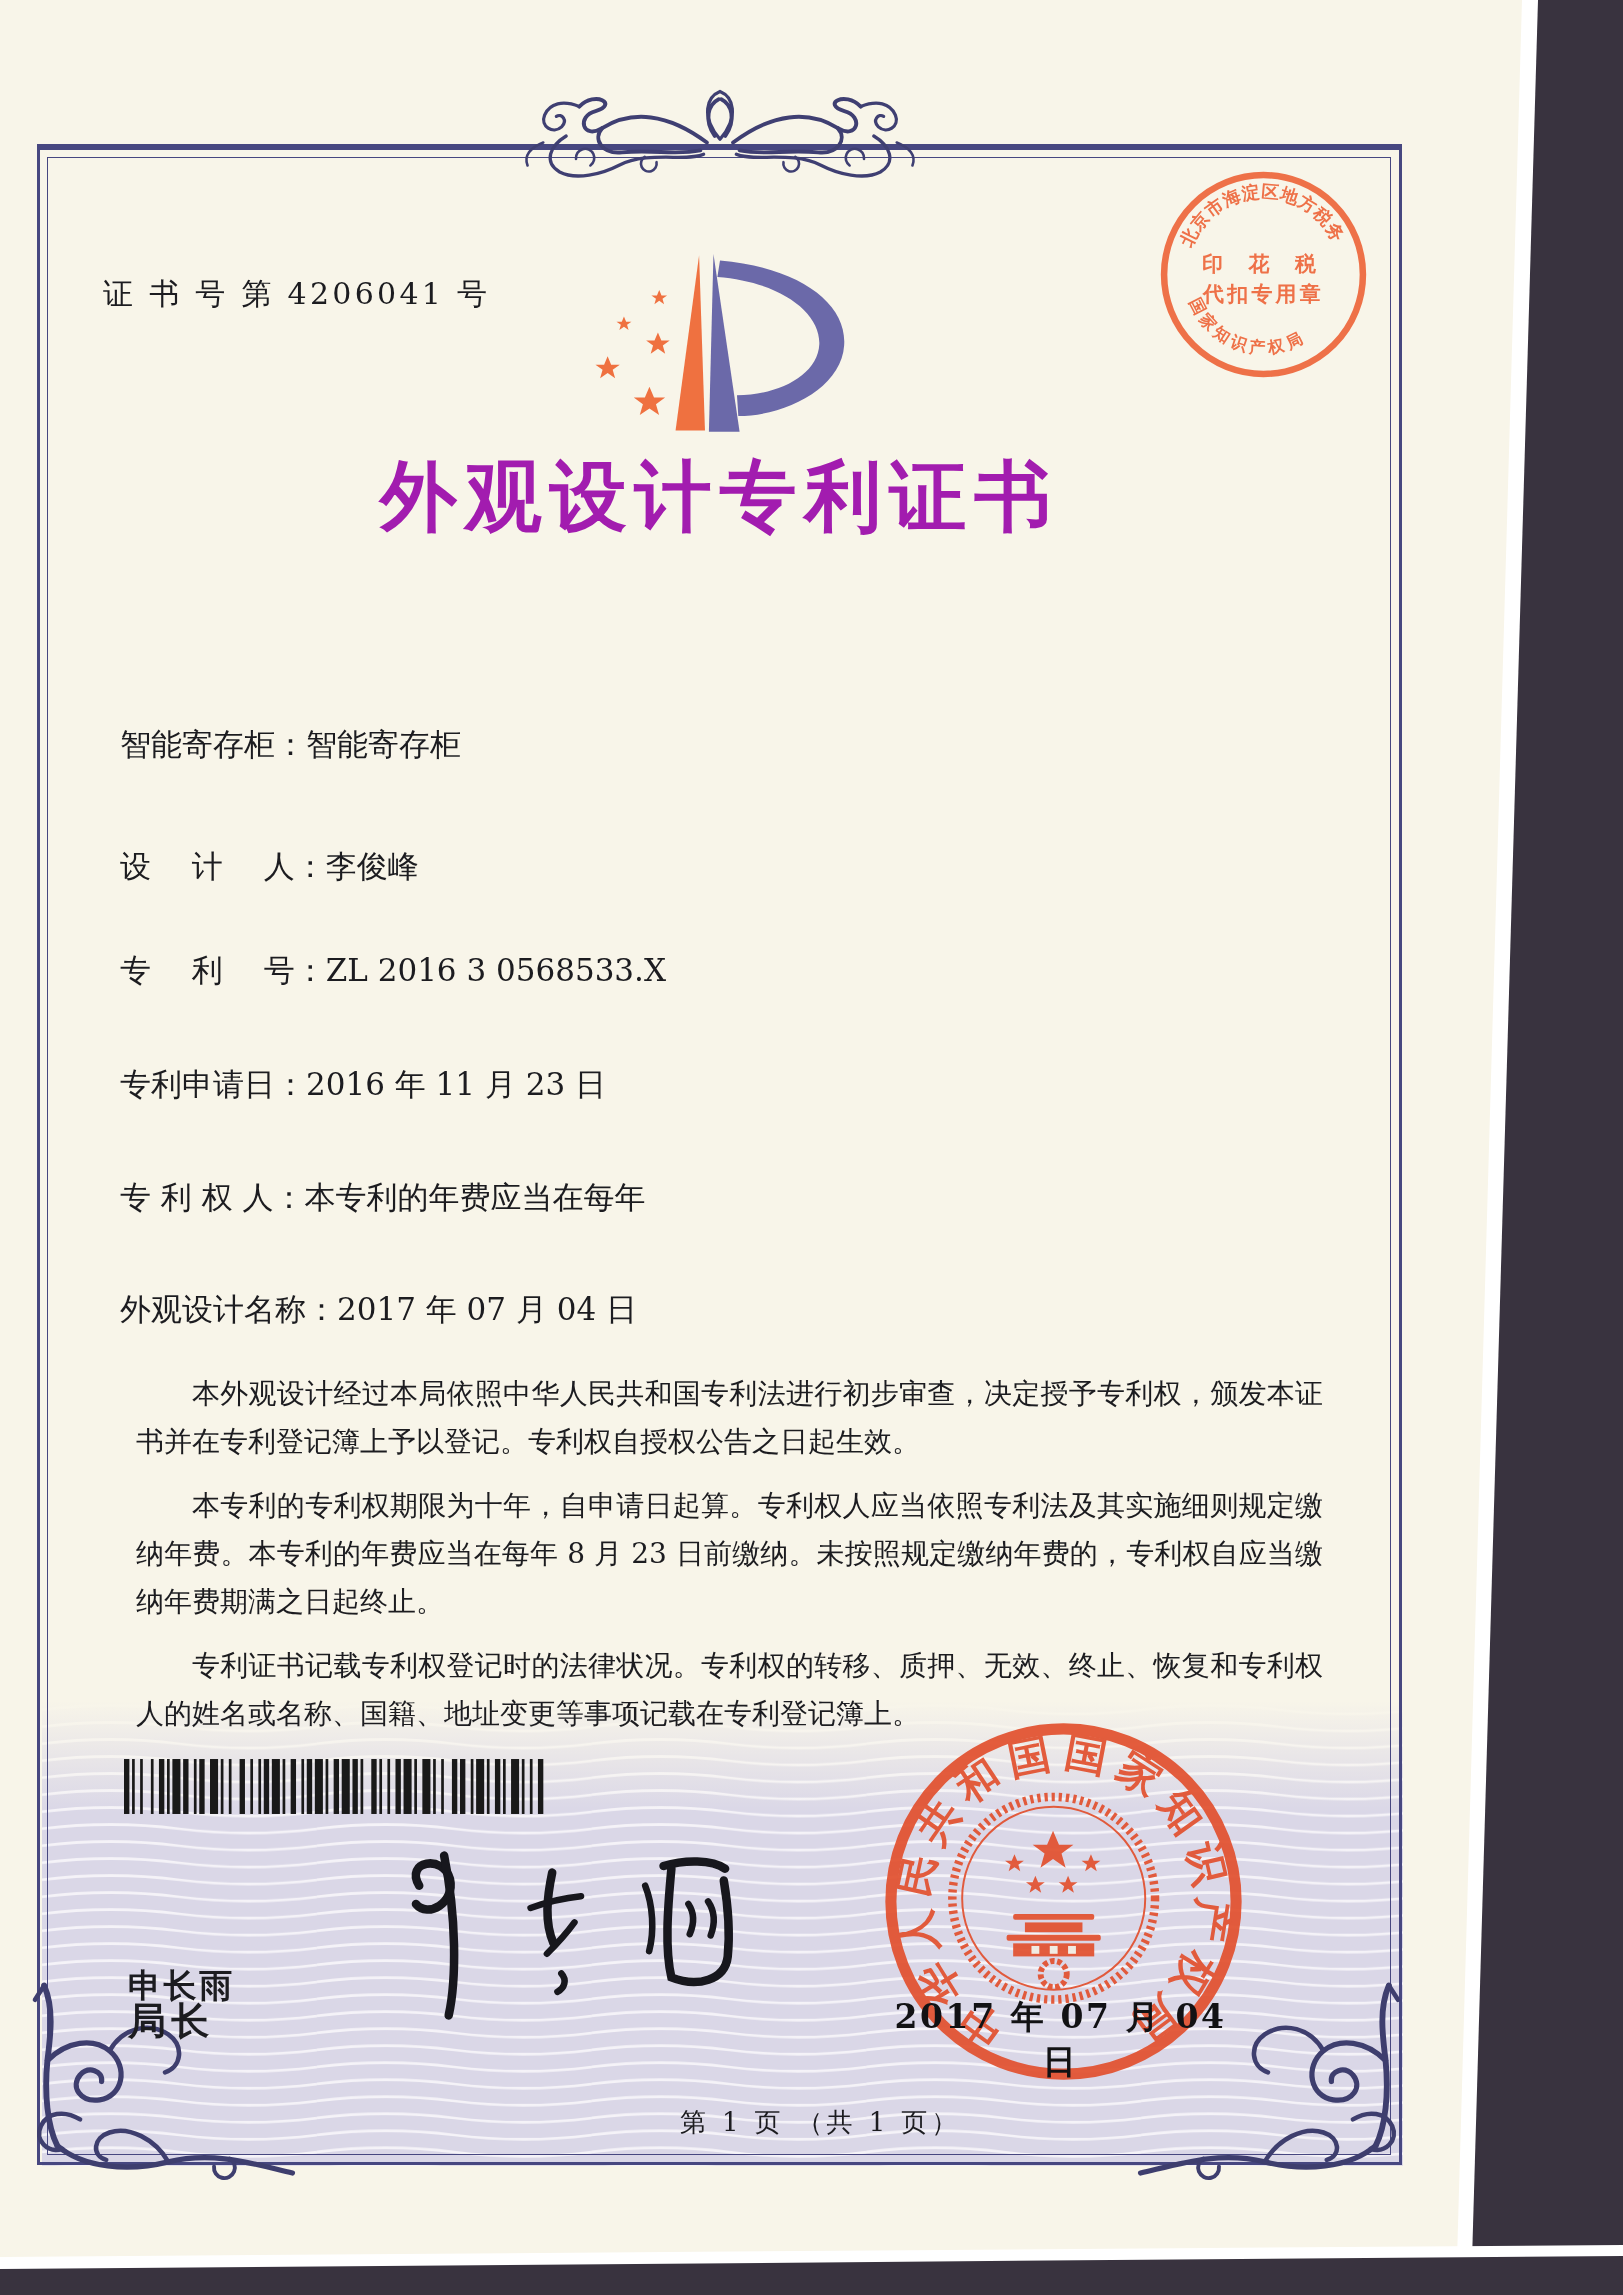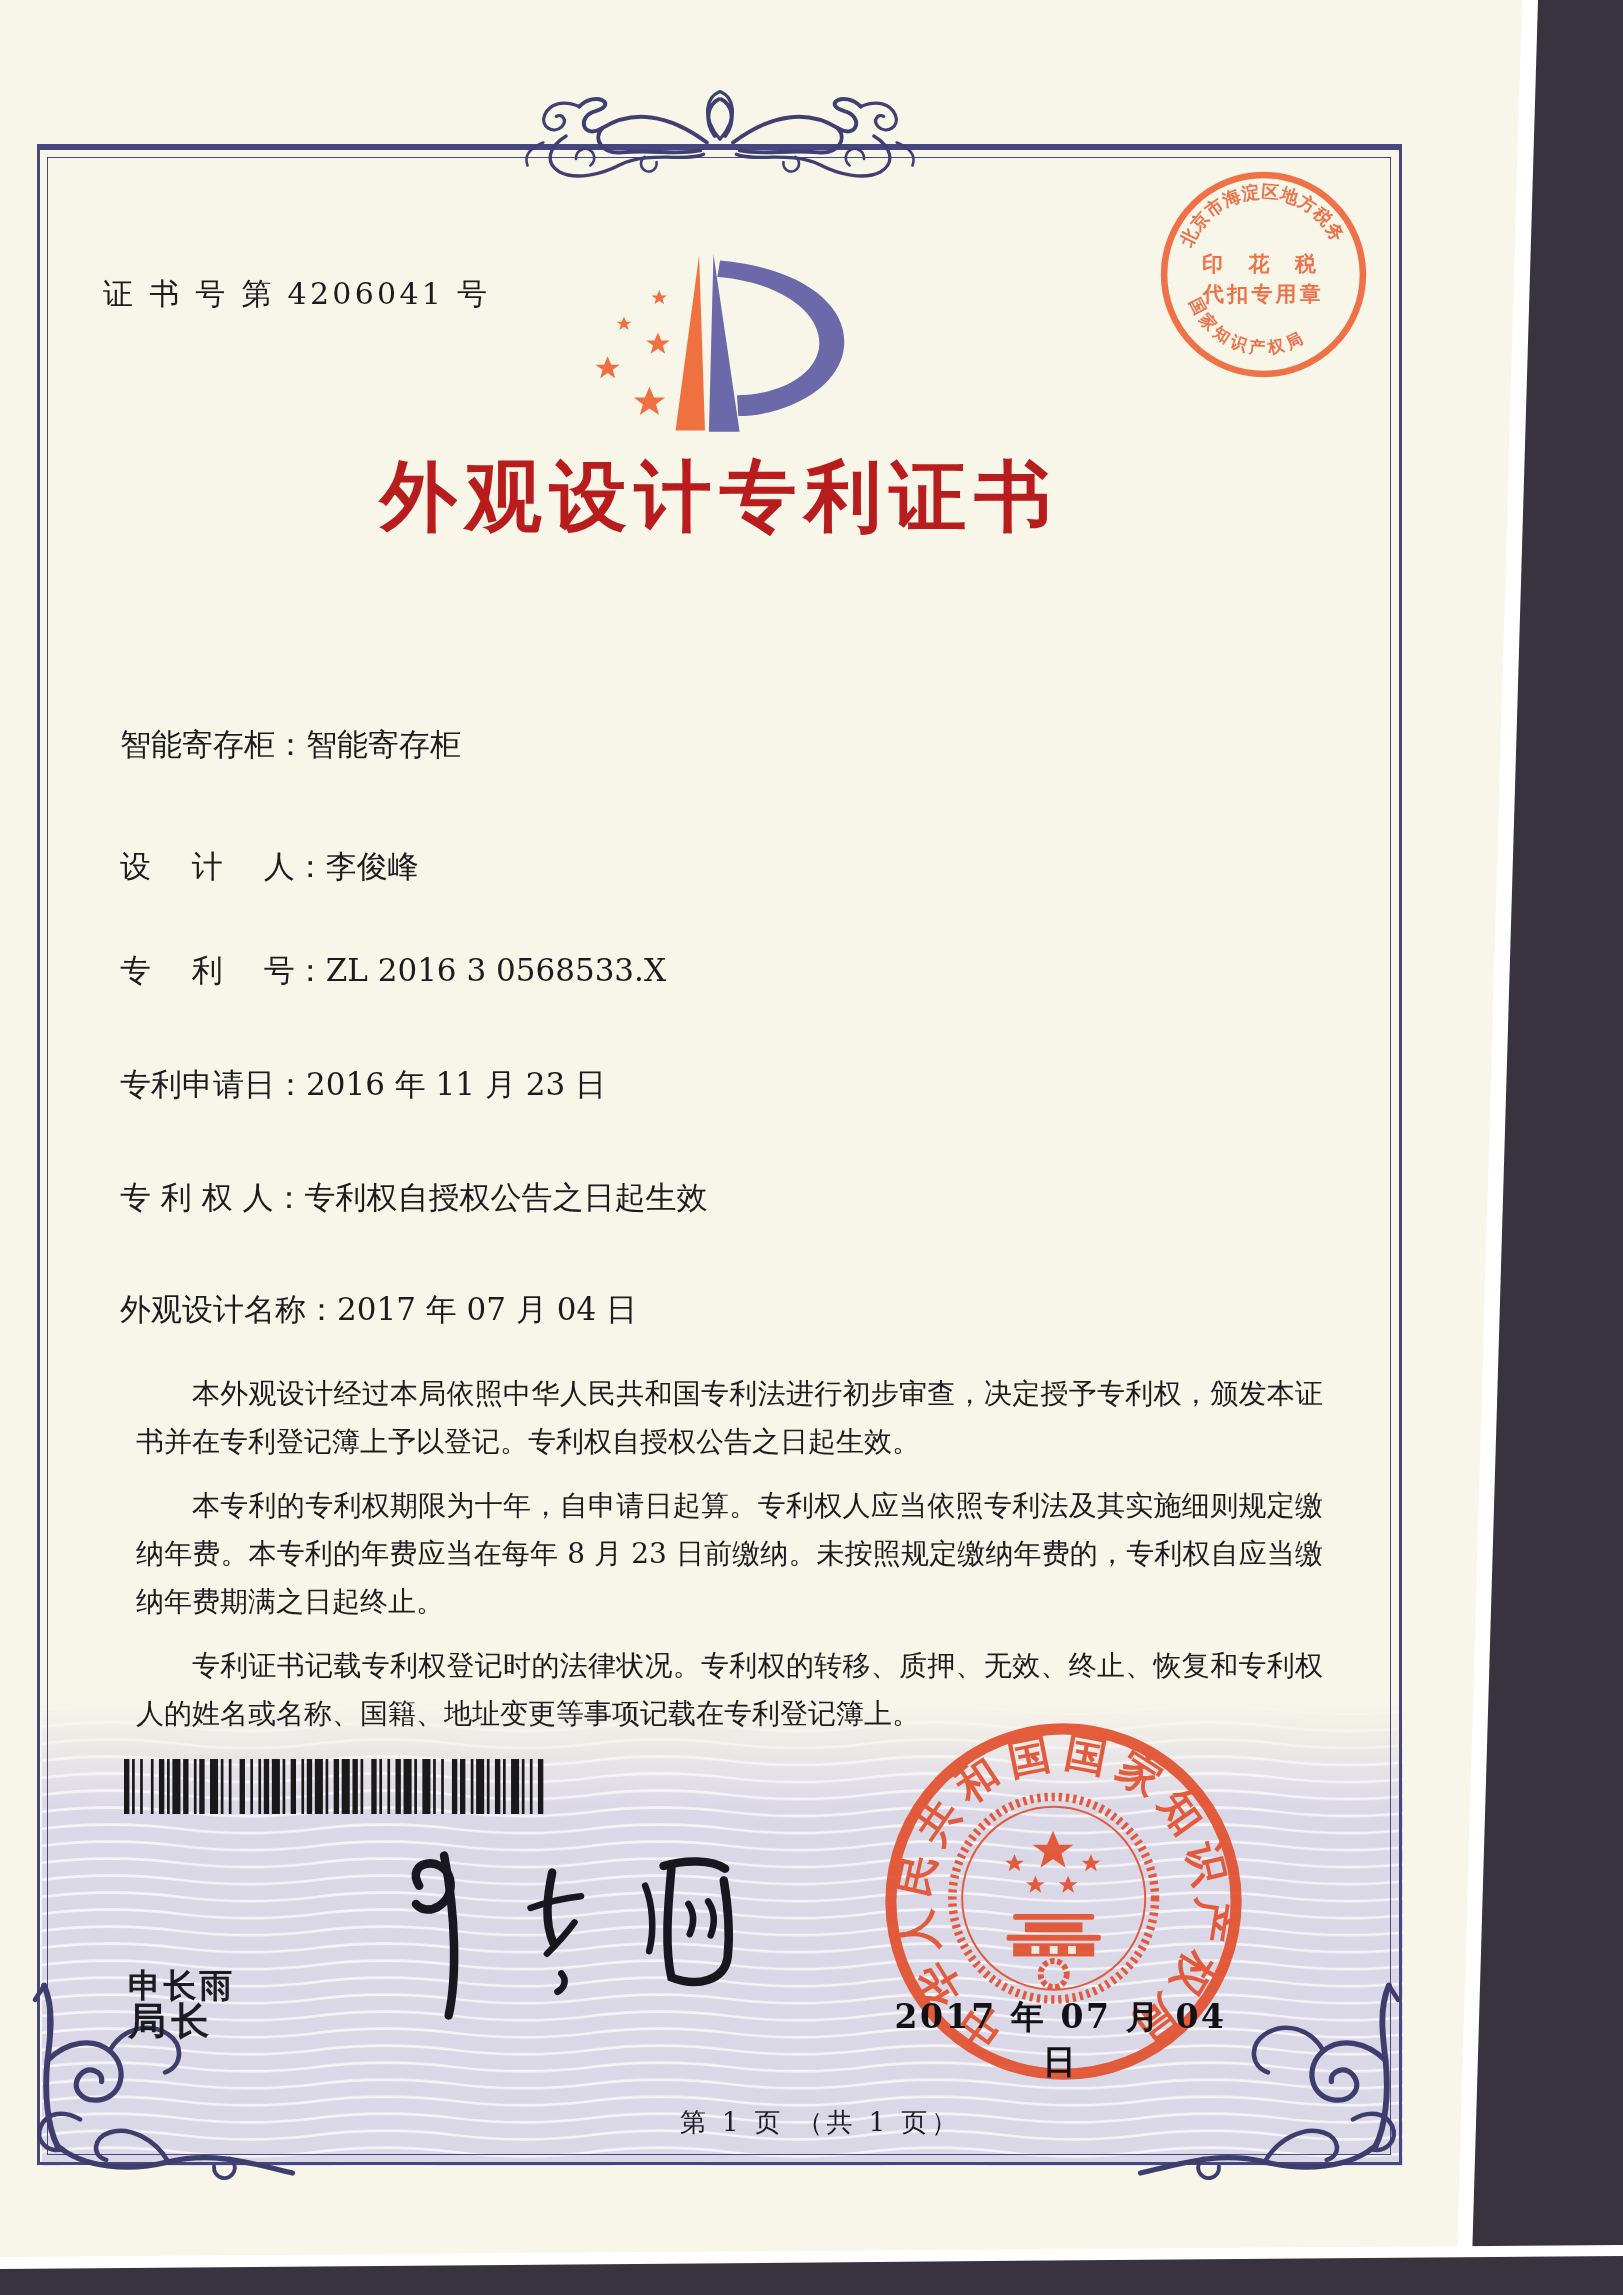--- a/index.html
+++ b/index.html
@@ -16,21 +16,21 @@
                border:3.9px solid var(--frame_blue,#474780);border-top-width:6.5px;}
   .frame-inner{position:absolute;left:47px;top:157px;width:1344px;height:1998px;box-sizing:border-box;
                border:1.3px solid var(--frame_blue,#474780);}
   
   .waves{position:absolute;left:42px;top:1701px;width:1361px;height:465px;}
   .waves-fade{position:absolute;left:42px;top:1701px;width:1361px;height:111px;
               background:linear-gradient(#f8f5e9,rgba(248,245,233,0));}
   
   .certno{position:absolute;left:103px;top:274px;font-size:30px;letter-spacing:3.3px;}
   .title{position:absolute;left:37px;top:446px;width:1365px;text-align:center;
-         font-size:77px;font-weight:700;letter-spacing:7.9px;color:#b91c1c;}
+         font-size:77px;font-weight:700;letter-spacing:7.9px;color:#a21caf;}
   .field{position:absolute;left:120px;font-size:31px;white-space:nowrap;}
   .f0{top:724px}.f1{top:846px}.f2{top:950px}.f3{top:1064px}.f4{top:1177px}.f5{top:1289px}
   .body-text{position:absolute;left:120px;top:1354px;width:1219px;font-size:28px;line-height:48px;
              text-align:justify;}
   .body-text p{margin:16px;text-indent:2em;}
   .signer-title{position:absolute;left:128px;top:1996px;font-size:38px;font-weight:700;letter-spacing:5.2px;}
   .signer-name{position:absolute;left:128px;top:1964px;font-size:33px;font-weight:600;letter-spacing:2.6px;}
   .seal-date{position:absolute;left:884px;top:1995px;width:353px;text-align:center;
              font-size:33px;font-weight:600;letter-spacing:2.6px;color:#121214;}
   .footer{position:absolute;left:37px;top:2105px;width:1567px;text-align:center;font-size:26px;letter-spacing:3.9px;}
@@ -140,21 +140,21 @@
     <text x="172" y="166" text-anchor="middle" font-size="32" letter-spacing="14" fill="var(--stamp_orange,#ee7148)" font-weight="600">印 花 税</text>
     <text x="172" y="212" text-anchor="middle" font-size="32" letter-spacing="5" fill="var(--stamp_orange,#ee7148)" font-weight="600">代扣专用章</text>
   </svg>
 
   <div class="title">外观设计专利证书</div>
 
   <div class="field f0"><span>智能寄存柜：</span><span>智能寄存柜</span></div>
   <div class="field f1"><span>设　 计　 人：</span><span>李俊峰</span></div>
   <div class="field f2"><span>专　 利　 号：</span><span>ZL 2016 3 0568533.X</span></div>
   <div class="field f3"><span>专利申请日：</span><span>2016 年 11 月 23 日</span></div>
-  <div class="field f4"><span>专 利 权 人：</span><span>专利权自授权公告之日起生效</span></div>
+  <div class="field f4"><span>专 利 权 人：</span><span>本专利的年费应当在每年</span></div>
   <div class="field f5"><span>外观设计名称：</span><span>2017 年 07 月 04 日</span></div>
 
   <div class="body-text">
     <p>本外观设计经过本局依照中华人民共和国专利法进行初步审查，决定授予专利权，颁发本证书并在专利登记簿上予以登记。专利权自授权公告之日起生效。</p>
     <p>本专利的专利权期限为十年，自申请日起算。专利权人应当依照专利法及其实施细则规定缴纳年费。本专利的年费应当在每年 8 月 23 日前缴纳。未按照规定缴纳年费的，专利权自应当缴纳年费期满之日起终止。</p>
     <p>专利证书记载专利权登记时的法律状况。专利权的转移、质押、无效、终止、恢复和专利权人的姓名或名称、国籍、地址变更等事项记载在专利登记簿上。</p>
   </div>
 
   <div class="art" style="left:124px;top:1759px;" id="barcode"><svg width="422" height="55" xmlns="http://www.w3.org/2000/svg" viewBox="0 0 645 84">
         <rect x="0.00" y="0" width="8.22" height="84" fill="#191919"></rect>

